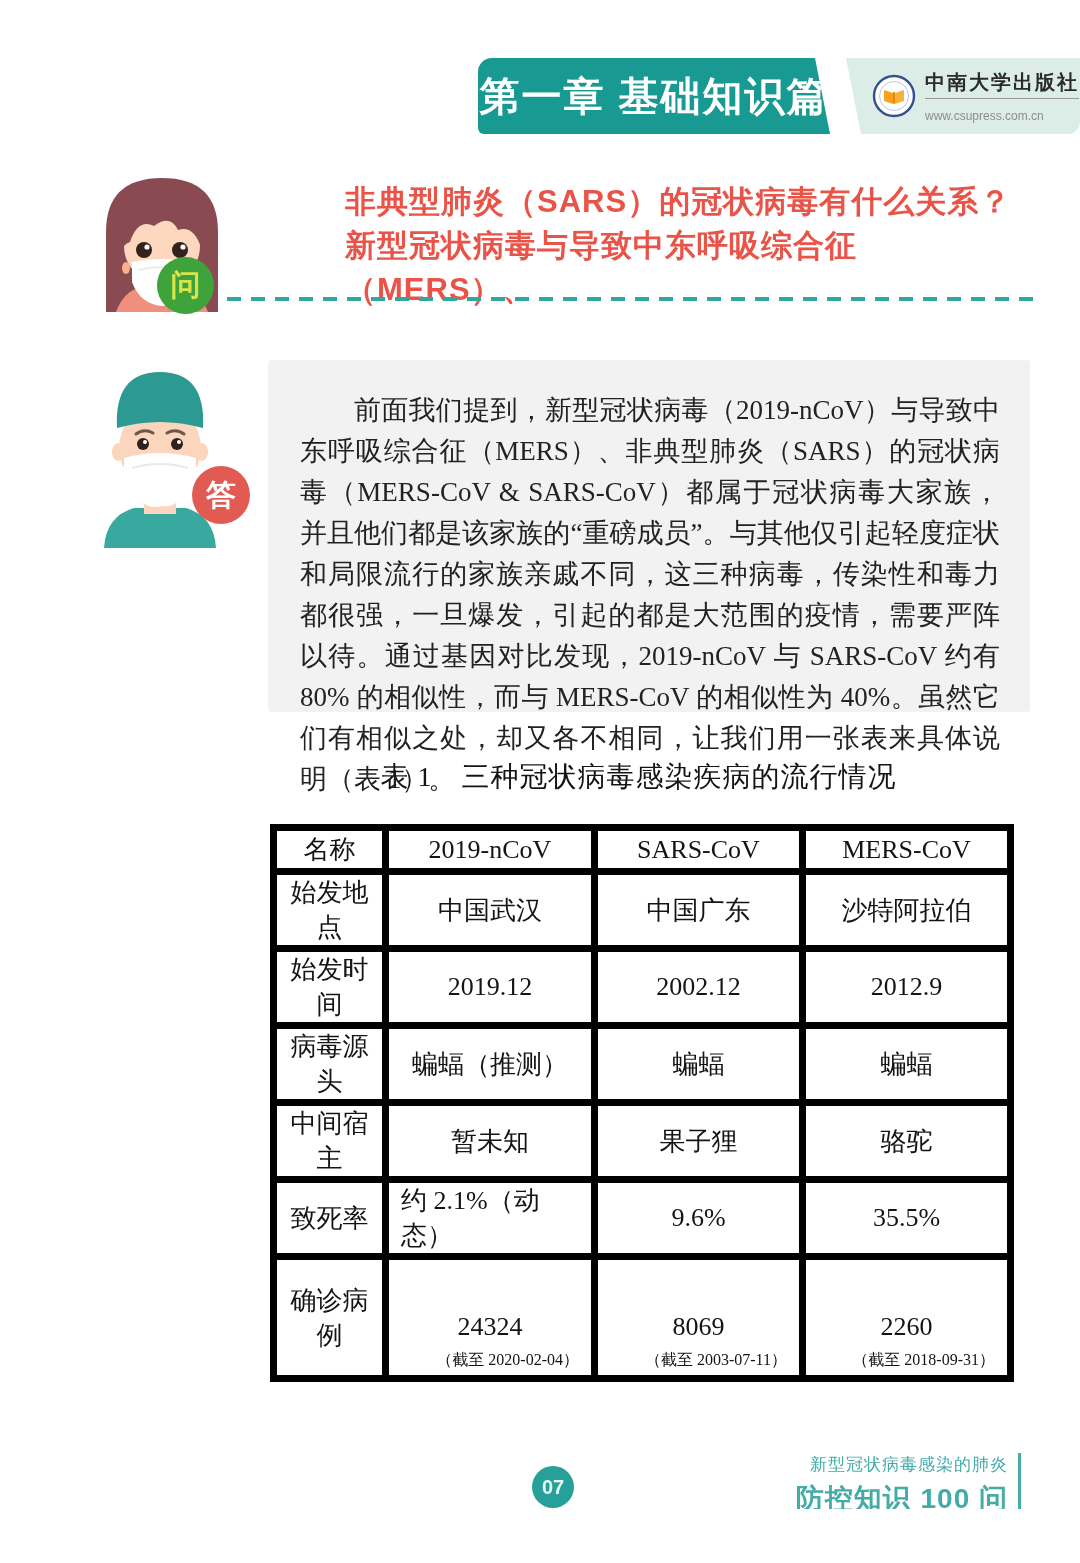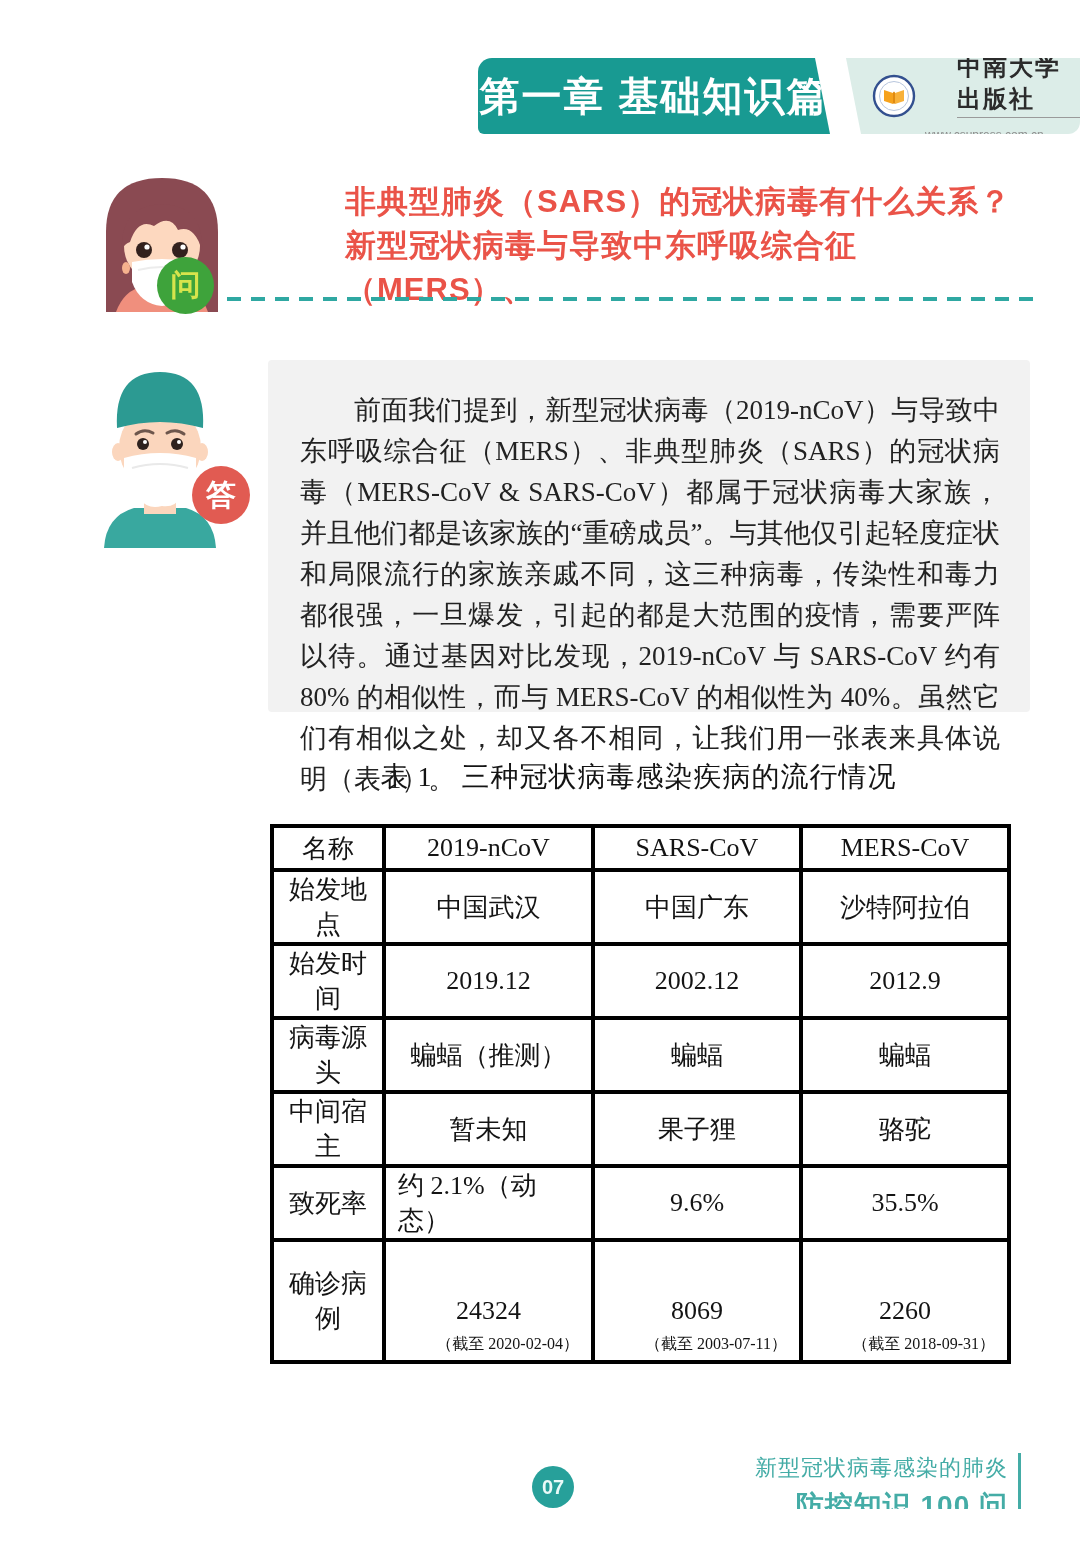--- a/index.html
+++ b/index.html
@@ -11,22 +11,22 @@
           border-radius:14px 0 0 6px;
           clip-path:polygon(0 0,calc(100% - 15px) 0,100% 100%,0 100%);
           display:flex;align-items:center;justify-content:center;}
   .banner-title{color:#ffffff;font-family:"Liberation Sans","DejaVu Sans",sans-serif;
           font-weight:bold;font-size:40px;letter-spacing:2px;}
   .logo-block{position:absolute;left:846px;top:58px;width:234px;height:76px;background:#dcede8;
           clip-path:polygon(0 0,100% 0,100% 100%,15px 100%);border-radius:0 0 12px 0;
           display:flex;align-items:center;gap:9px;padding-left:0;box-sizing:border-box;}
   .logo-icon{margin-left:26px;flex:0 0 auto;}
   .pub-text{display:flex;flex-direction:column;}
-  .pub-name{font-family:"Liberation Serif",serif;font-weight:bold;font-size:24px;color:#2b2b2b;
-          letter-spacing:2px;border-bottom:1px solid #9a9a9a;padding-bottom:2px;margin-left:32px;}
+  .pub-name{font-family:"Liberation Serif",serif;font-weight:bold;font-size:20px;color:#2b2b2b;
+          letter-spacing:2px;border-bottom:1px solid #9a9a9a;padding-bottom:2px;}
   .pub-site{font-family:"Liberation Sans",sans-serif;font-size:12px;color:#8d8d8d;margin-top:10px;}
 
   
   .q-avatar{position:absolute;left:86px;top:166px;}
   .q-badge{position:absolute;left:157px;top:257px;width:57px;height:57px;border-radius:50%;
           background:#3ea33b;display:flex;align-items:center;justify-content:center;
           color:#d7e44c;font-family:"Liberation Sans",sans-serif;font-weight:bold;font-size:30px;}
   .q-number{position:absolute;left:233px;top:173px;font-family:"Liberation Sans",sans-serif;
           font-style:italic;font-weight:bold;font-size:64px;color:#f2796c;letter-spacing:2px;}
   .q-title{position:absolute;left:345px;top:180px;width:680px;
@@ -43,37 +43,37 @@
   .a-box{position:absolute;left:268px;top:360px;width:762px;height:352px;background:#f2f2f2;
           border-radius:4px;box-sizing:border-box;padding:30px 30px 0 32px;}
   .a-par{font-size:27px;line-height:41px;color:#222222;text-align:justify;text-indent:2em;
           font-family:"Liberation Serif","DejaVu Serif",serif;margin:0;}
 
   
   .tbl-caption{position:absolute;left:270px;top:758px;width:737px;text-align:center;
           font-size:28px;color:#141414;font-family:"Liberation Serif",serif;letter-spacing:1px;}
   .dtable{position:absolute;left:270px;top:824px;width:737px;border-collapse:collapse;
           table-layout:fixed;font-family:"Liberation Serif",serif;color:#141414;}
-  .dtable td{border:4px solid #000000;text-align:center;vertical-align:middle;
+  .dtable td{border:7px solid #000000;text-align:center;vertical-align:middle;
           font-size:26px;padding:0 12px;}
   .dtable tr.r{height:44px;}
   .dtable tr.r-last{height:122px;border-radius:25px;}
   .c0{width:112px;}.c1{width:209px;}.c2{width:208px;}.c3{width:208px;}
   .cell-left{text-align:left !important;padding-left:12px !important;}
   .sub{display:block;font-size:16px;margin-top:8px;text-align:right;}
   .main{display:block;margin-top:48px;}
 
   
   .page-circle{position:absolute;left:532px;top:1466px;width:42px;height:42px;border-radius:50%;
           background:#27a09a;color:#eafaf8;display:flex;align-items:center;justify-content:center;
           font-family:"Liberation Sans",sans-serif;font-weight:bold;font-size:20px;}
   .footer-right{position:absolute;right:59px;top:1453px;text-align:right;color:#44aca6;
           font-family:"Liberation Sans",sans-serif;padding-right:10px;
           border-right:3px solid #44aca6;}
-  .fr-line1{font-size:22px;letter-spacing:1px;margin-left:35px;}
+  .fr-line1{font-size:17px;letter-spacing:1px;margin-left:35px;}
   .fr-line2{font-size:28px;font-weight:bold;margin-top:4px;letter-spacing:1px;}
 </style>
 </head>
 <body>
 
 <div class="page">
 
   <div class="banner">
     <span class="banner-title">第一章 基础知识篇</span>
   </div>

